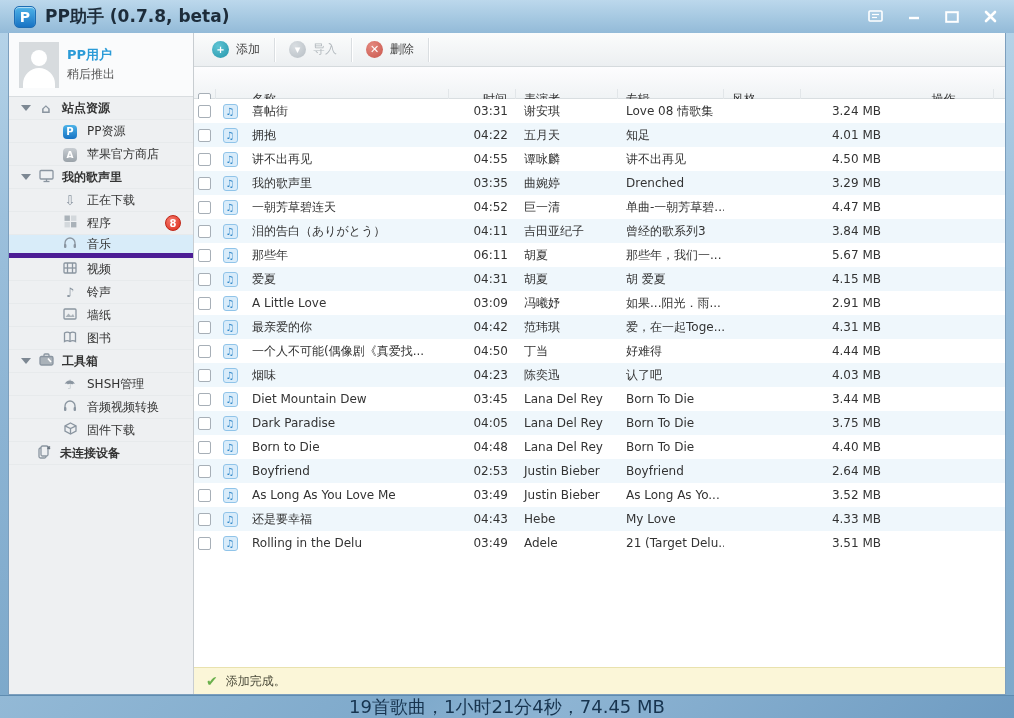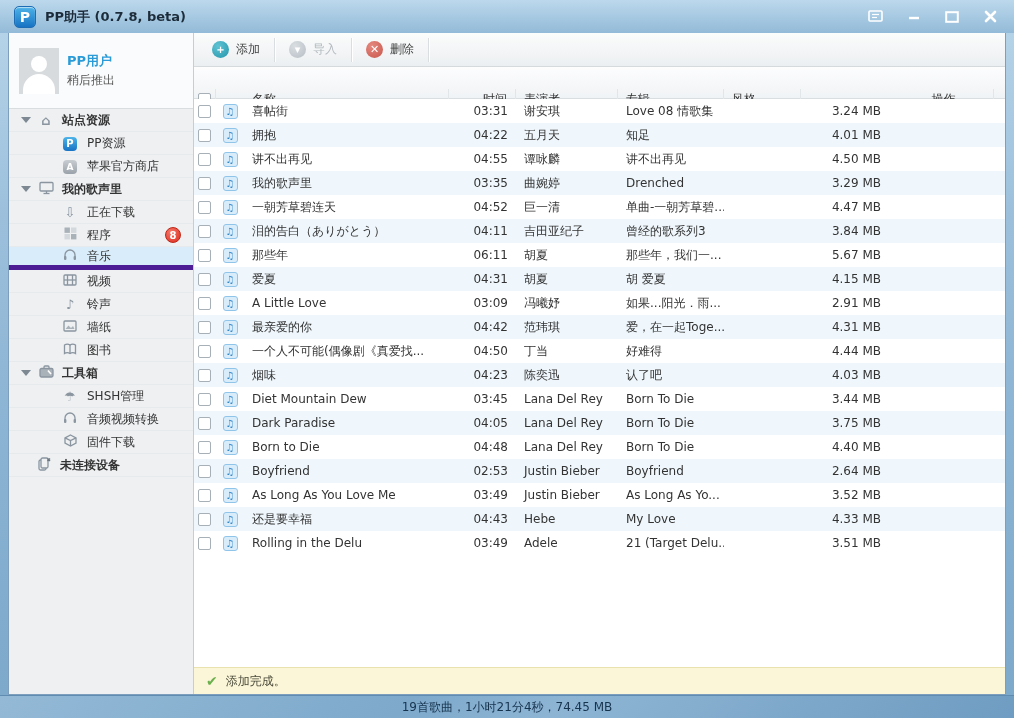--- a/index.html
+++ b/index.html
@@ -11,31 +11,31 @@
     position:relative;
   }
   
   .titlebar { position:absolute; top:0; left:0; width:1014px; height:33px;
     background:linear-gradient(180deg,#bcd8ec 0%,#a5c8e1 55%,#93bad8 100%);
     display:flex; align-items:center; }
   .app-logo { width:22px; height:22px; margin-left:14px; border-radius:5px;
     background:linear-gradient(180deg,#4db3e8,#1873c4);
     border:1px solid #1d6db4; box-shadow:inset 0 1px 1px rgba(255,255,255,.6);
     color:#fff; font-weight:bold; font-size:14px; text-align:center; line-height:21px; }
-  .app-title { margin-left:9px; font-weight:bold; font-size:13px; color:#1d2c3a; }
+  .app-title { margin-left:9px; font-weight:bold; font-size:17px; color:#1d2c3a; }
   .win-controls { margin-left:auto; margin-right:10px; display:flex; gap:10px; }
   .win-btn { width:28px; height:20px; display:flex; align-items:center; justify-content:center; cursor:pointer; }
   .win-btn svg { display:block; }
   
   .panel { position:absolute; top:33px; left:8px; width:998px; height:662px;
     background:#fff; display:flex; border:1px solid #7d9fbd; border-top:none; }
   
   .sidebar { width:185px; background:#eef0f2; border-right:1px solid #c8cdd1;
     display:flex; flex-direction:column; flex-shrink:0; }
-  .user-panel { height:76px; background:#fafbfc; border-bottom:1px solid #d9dde0;
+  .user-panel { height:64px; background:#fafbfc; border-bottom:1px solid #d9dde0;
     display:flex; align-items:center; }
   .avatar { width:40px; height:46px; margin-left:10px; background:#d7dbde; position:relative; overflow:hidden; }
   .avatar .head { position:absolute; left:12px; top:8px; width:16px; height:16px; border-radius:50%; background:#fff; }
   .avatar .shoulders { position:absolute; left:4px; top:26px; width:32px; height:22px; border-radius:16px 16px 0 0; background:#fff; }
   .user-meta { margin-left:8px; }
   .user-name { color:#2b9bd7; font-weight:bold; font-size:13px; cursor:pointer; }
   .user-status { color:#555; margin-top:2px; }
   .nav { flex:1; }
   .nav-row { height:23px; display:flex; align-items:center; cursor:pointer;
     border-bottom:1px solid #e7eaec; position:relative; }
@@ -92,21 +92,21 @@
   .c.genre { padding-left:8px; }
   .c.size { text-align:right; padding-right:13px; }
   .c.op { text-align:center; }
   
   .notify { height:27px; background:#fbf6d8; border-top:1px solid #e9e2ae;
     display:flex; align-items:center; padding-left:12px; gap:8px; color:#4a4a3a; }
   .notify .check { color:#6ab04c; font-weight:bold; font-size:14px; }
   .statusbar { position:absolute; left:0; bottom:0; width:1014px; height:23px;
     background:linear-gradient(135deg,#93b9d6 0%,#7ea9cb 40%,#8db4d3 55%,#6f9cc2 100%);
     border-top:1px solid #5f8cb0; display:flex; align-items:center; justify-content:center;
-    color:#17344f; font-size:12px; }
+    color:#17344f; font-size:18px; }
 </style>
 </head>
 <body>
 
 <div class="titlebar">
   <div class="app-logo">P</div>
   <div class="app-title">PP助手 (0.7.8, beta)</div>
   <div class="win-controls">
     <div class="win-btn">
       <svg width="16" height="13" viewBox="0 0 16 13">

